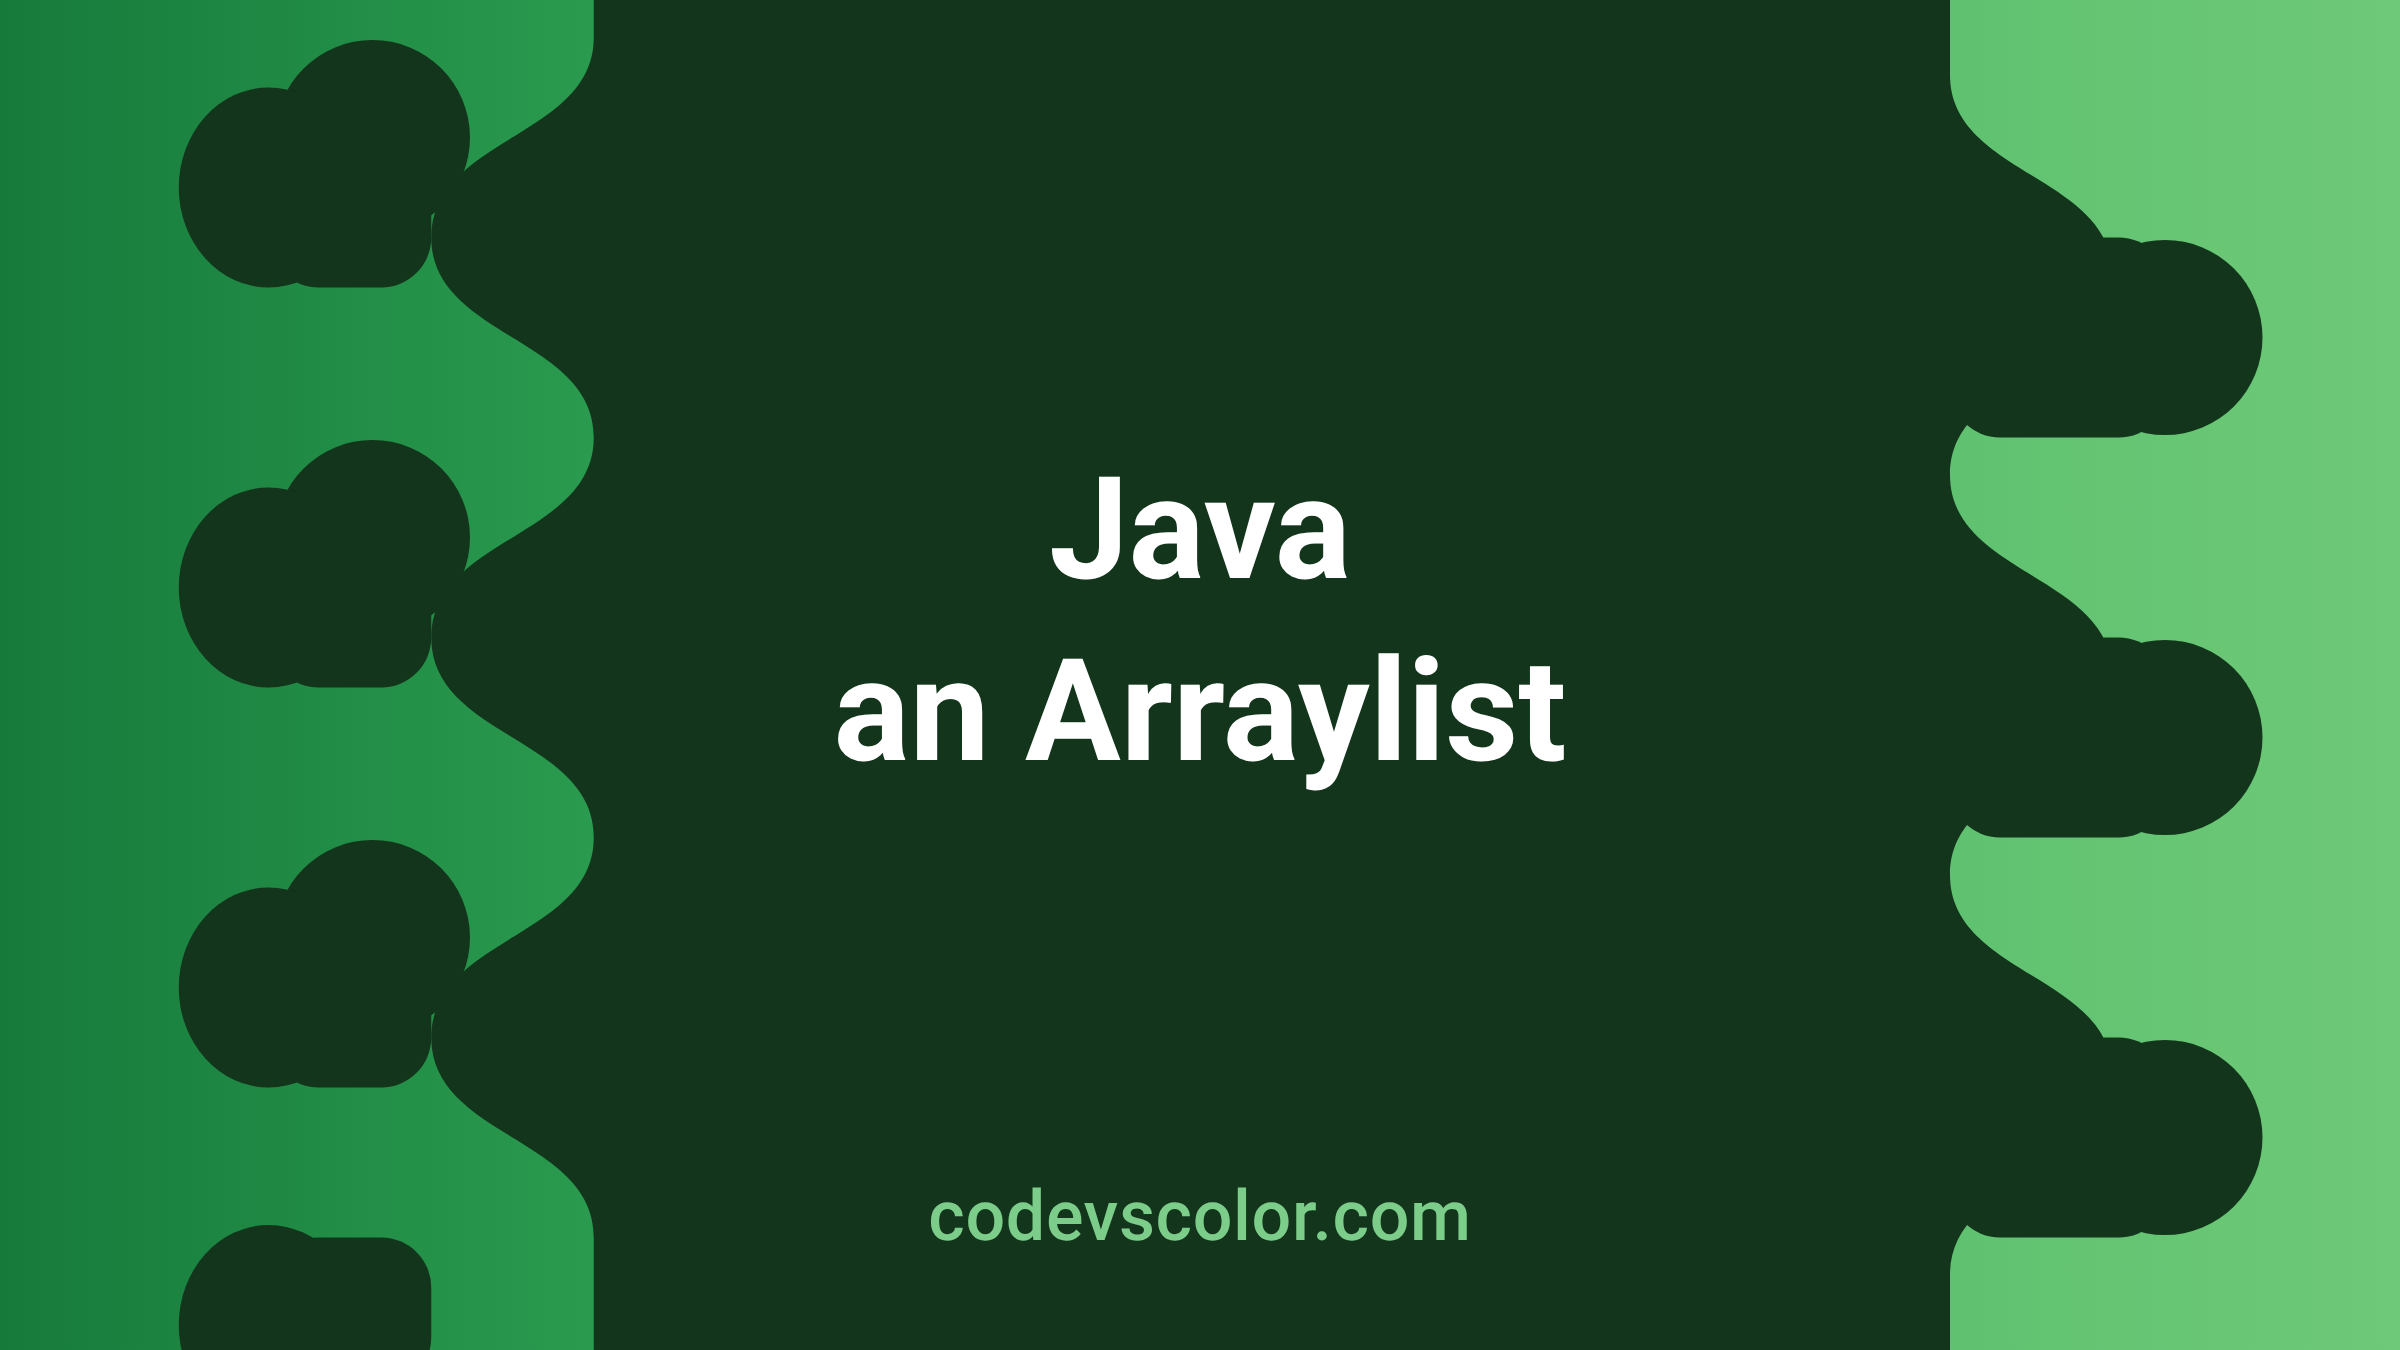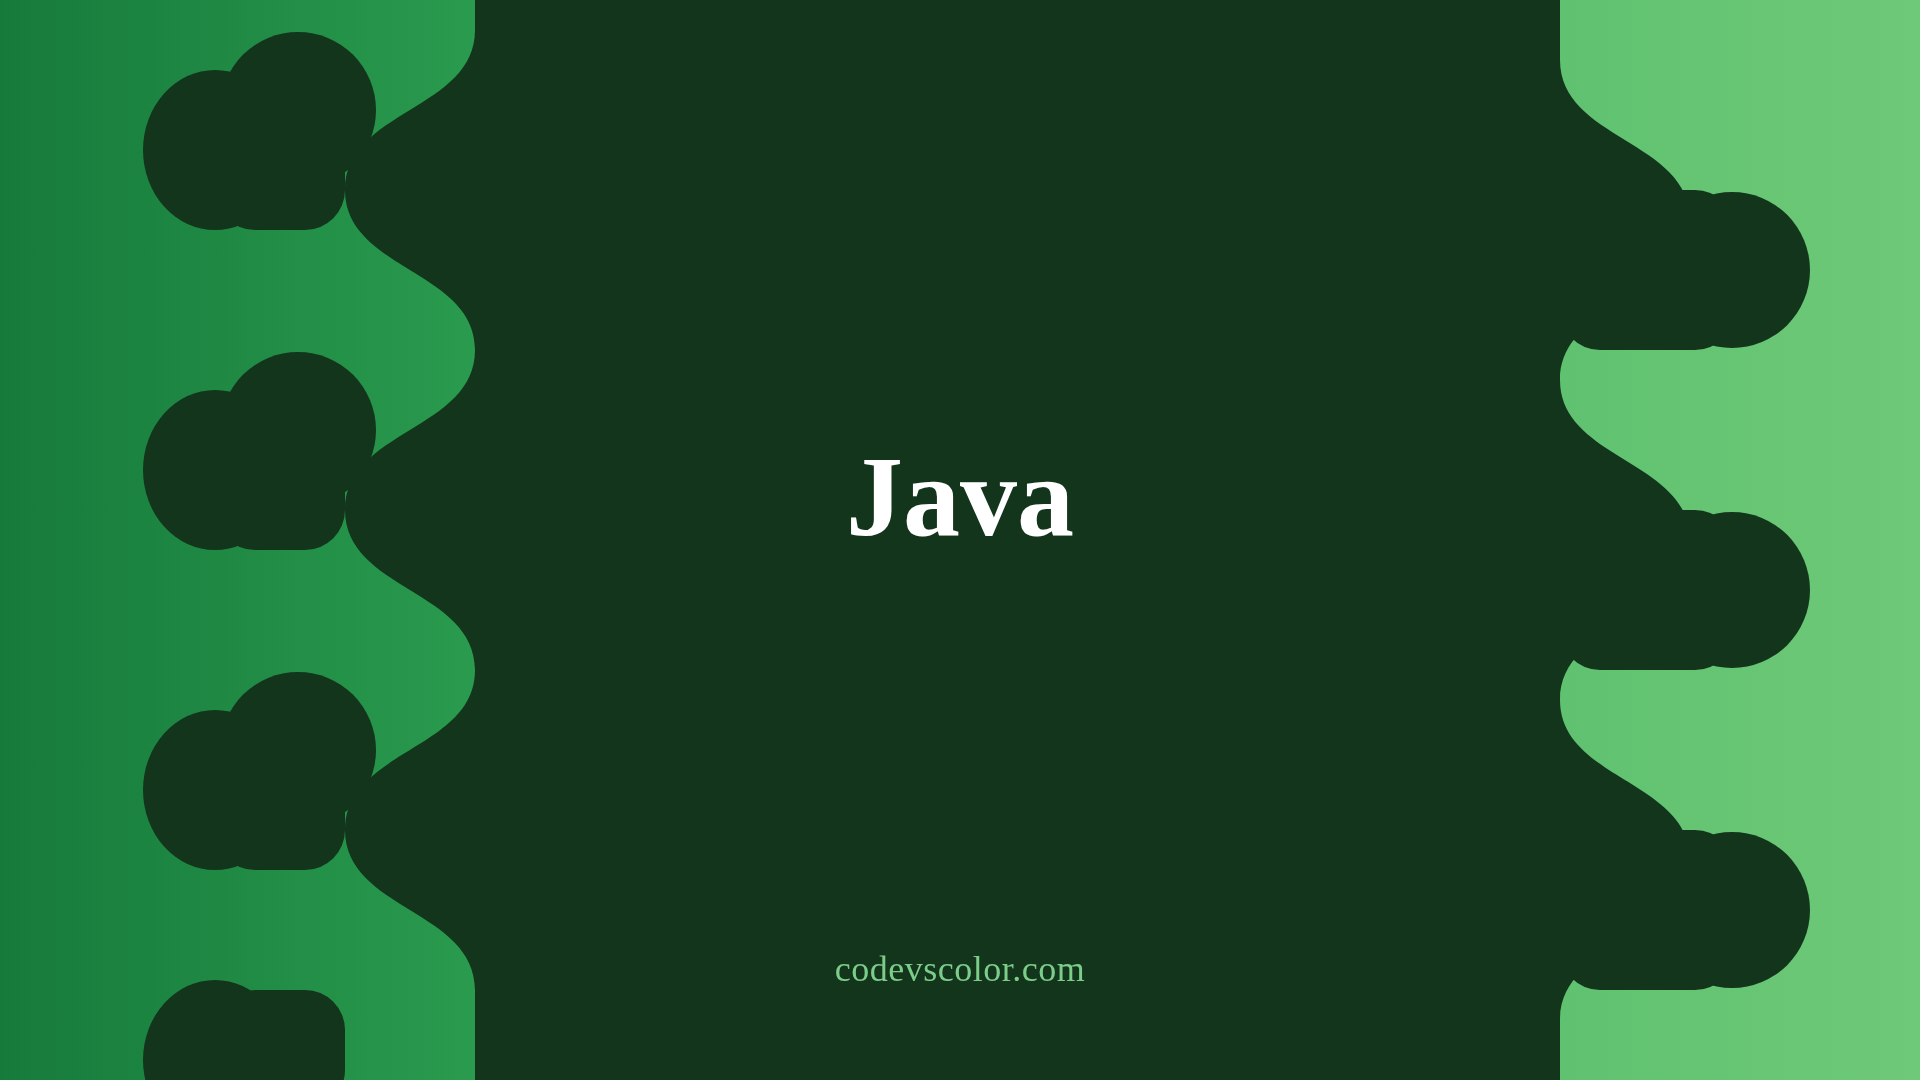--- a/index.html
+++ b/index.html
@@ -8,21 +8,20 @@
     width: 1920px;
     height: 1080px;
     overflow: hidden;
     font-family: -apple-system, BlinkMacSystemFont, "Segoe UI", Roboto, "Helvetica Neue", Arial, sans-serif;
   }
   .stage {
     position: relative;
     width: 1920px;
     height: 1080px;
     background: linear-gradient(90deg, #167a3b 0%, #2a9b4f 25%, #4bb865 55%, #6ec978 100%);
-    font-family: Liberation Serif, serif;
   }
   .blob {
     position: absolute;
     top: 0;
     left: 0;
     width: 1920px;
     height: 1080px;
   }
   .title {
     position: absolute;
@@ -33,23 +32,23 @@
     font-weight: 700;
     font-size: 114px;
     line-height: 1.28;
     text-align: center;
     white-space: nowrap;
   }
   .watermark {
     position: absolute;
     left: 50%;
     transform: translateX(-50%);
-    bottom: 90px;
+    bottom: 74px;
     color: #7ccd8a;
-    font-size: 36px;
+    font-size: 56px;
     font-weight: 500;
     letter-spacing: 0.5px;
   }
 </style>
 </head>
 <body>
 
 <div class="stage">
 
   <svg class="blob" viewBox="0 0 1920 1080" preserveAspectRatio="none">
@@ -120,16 +119,17 @@
     <rect x="215" y="710" width="130" height="160" rx="40" fill="#13351c"></rect>
     <rect x="215" y="990" width="130" height="120" rx="40" fill="#13351c"></rect>
 
     <rect x="1560" y="190" width="175" height="160" rx="40" fill="#13351c"></rect>
     <rect x="1560" y="510" width="175" height="160" rx="40" fill="#13351c"></rect>
     <rect x="1560" y="830" width="175" height="160" rx="40" fill="#13351c"></rect>
   </svg>
 
   <div class="title">
     <div>Java</div>
+    <div>an Arraylist</div>
   </div>
 
   <div class="watermark">codevscolor.com</div>
 </div>
 
 </body></html>

